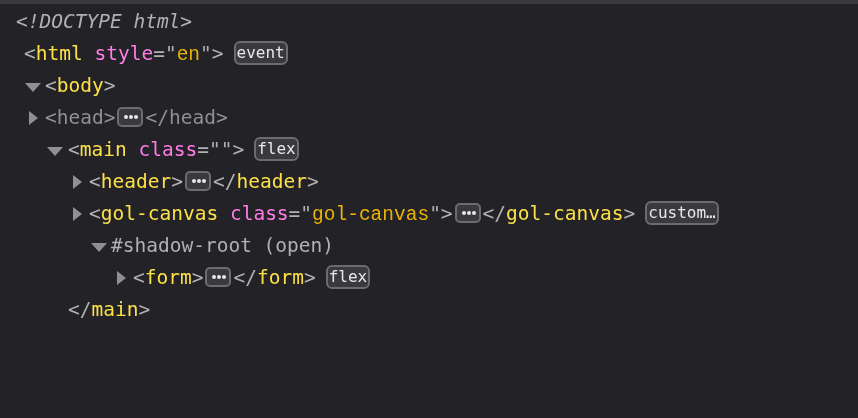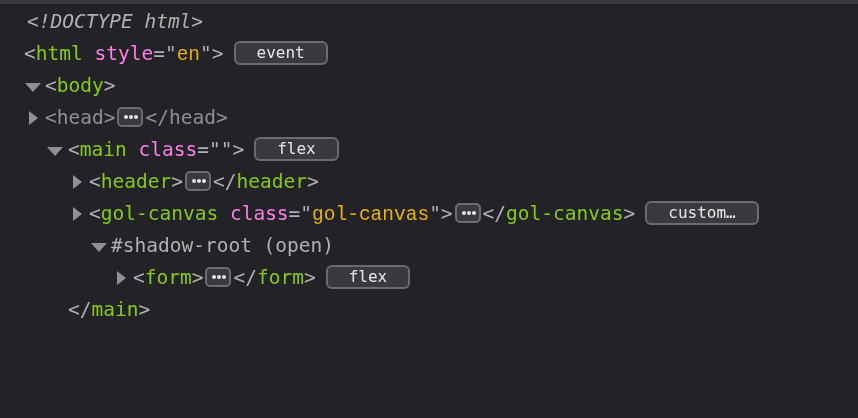--- a/index.html
+++ b/index.html
@@ -19,32 +19,32 @@
     border-top:7px solid transparent; border-bottom:7px solid transparent;
     border-left:9px solid #8f8f94;
   }
   .tw.open::before {
     content:""; position:absolute; left:1px; top:13px;
     border-left:8px solid transparent; border-right:8px solid transparent;
     border-top:9px solid #8f8f94;
   }
   .line { position:absolute; top:0; }
   .p { color:#b1b1b3; }
-  .tag { color:#84cc16; }
+  .tag { color:#fde047; }
   .attr { color:#ff7de9; }
   .val { color:#eab308;font-family:Liberation Mono, monospace; }
   .dim { color:#8f8f94; }
   .dim .tag { color:#8f8f94; }
   .doctype { color:#b1b1b3; font-style:italic; }
   .badge {
     display:inline-block; box-sizing:border-box;
     border:2px solid #6b6b70; border-radius:6px;
     background:#3a3a3e; color:#e8e8ea;
     font-size:16px; line-height:20px; height:24px;
-    padding:0 21px; vertical-align:middle; margin-left:10px;
+    padding:0 1px; vertical-align:middle; margin-left:10px;
     position:relative; top:-2px;
   }
   .ell {
     display:inline-block; box-sizing:border-box;
     width:26px; height:20px; border:2px solid #6b6b70; border-radius:5px;
     background:#3a3a3e; vertical-align:middle; position:relative; top:-2px;
     margin:0 2px;
   }
   .ell::before {
     content:""; position:absolute; left:5px; top:6px; width:4px; height:4px; border-radius:2px;
@@ -52,21 +52,21 @@
   }
 </style>
 </head>
 <body>
 
 <div class="topline"></div>
 
 <div class="tree">
 
   <div class="row">
-    <span class="line doctype" style="left:27px">&lt;!DOCTYPE html&gt;</span>
+    <span class="line doctype" style="left:16px">&lt;!DOCTYPE html&gt;</span>
   </div>
 
   <div class="row">
     <span class="line" style="left:24px"><span class="p">&lt;</span><span class="tag">html</span> <span class="attr">style</span><span class="p">="</span><span class="val">en</span><span class="p">"&gt;</span><span class="badge">event</span></span>
   </div>
 
   <div class="row">
     <span class="tw open" style="left:24px"></span>
     <span class="line" style="left:45px"><span class="p">&lt;</span><span class="tag">body</span><span class="p">&gt;</span></span>
   </div>

